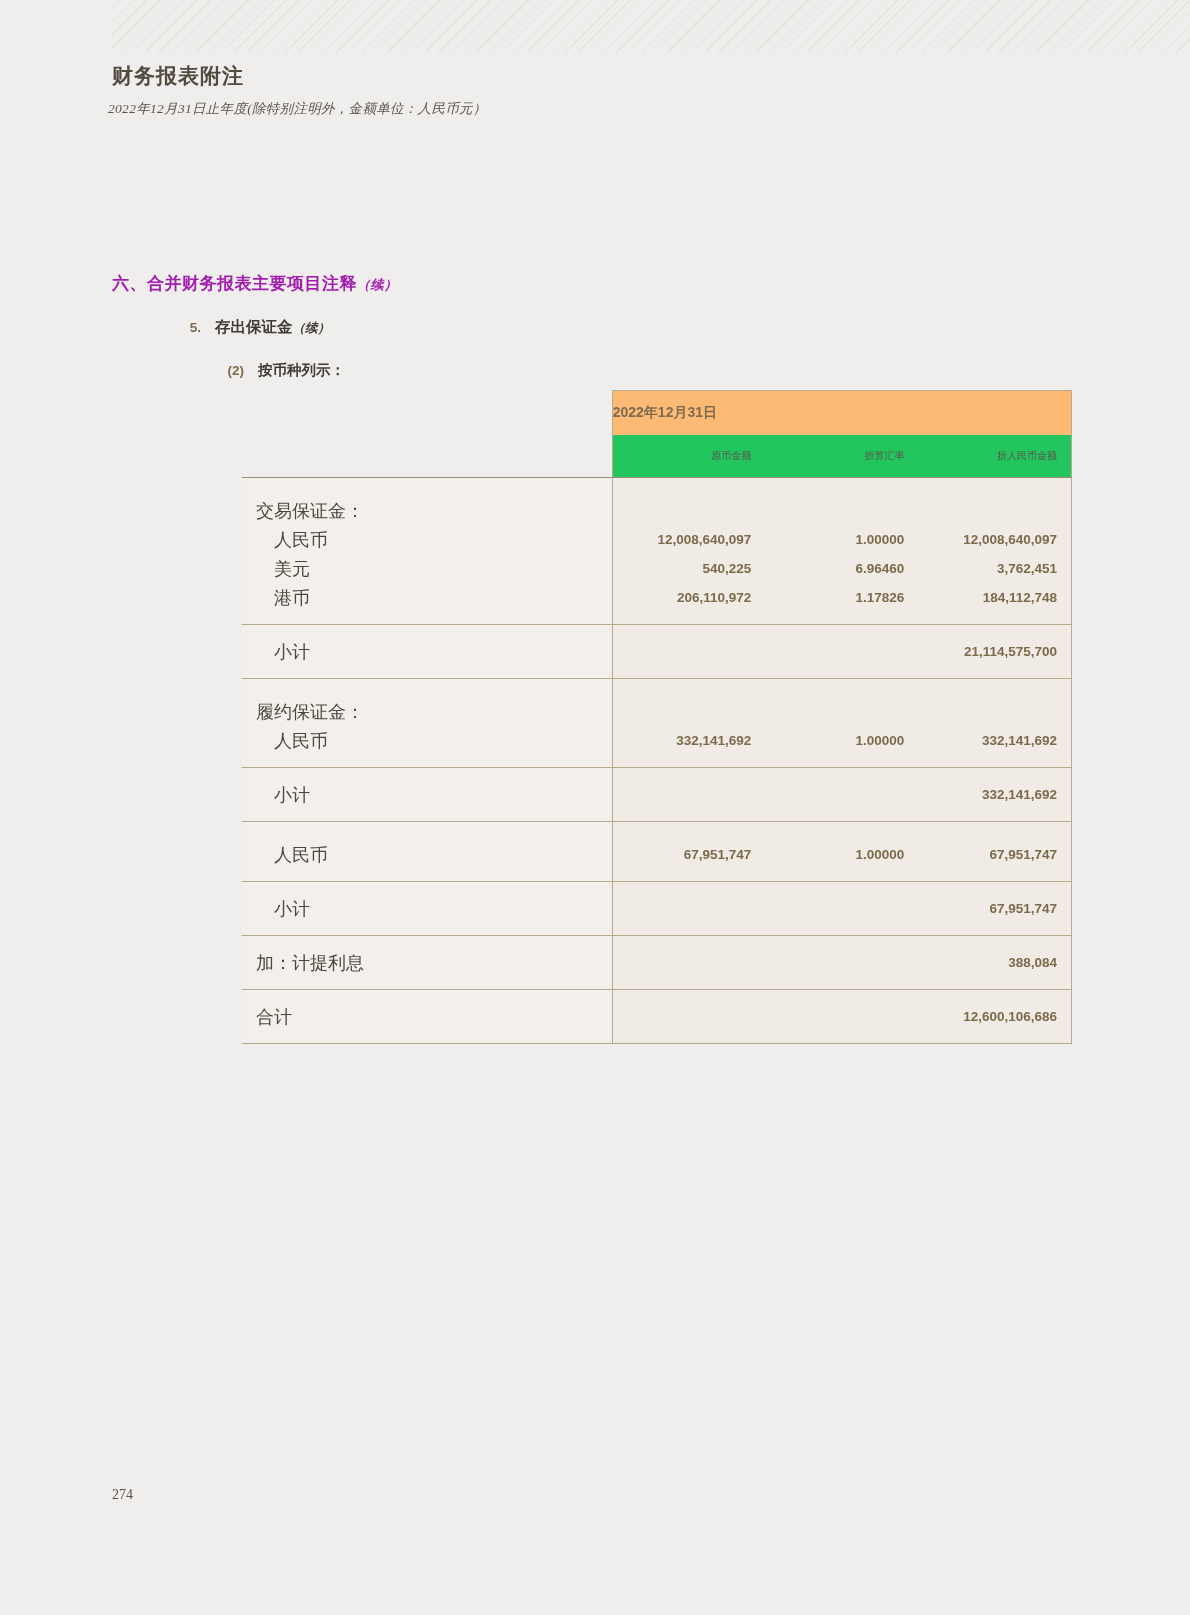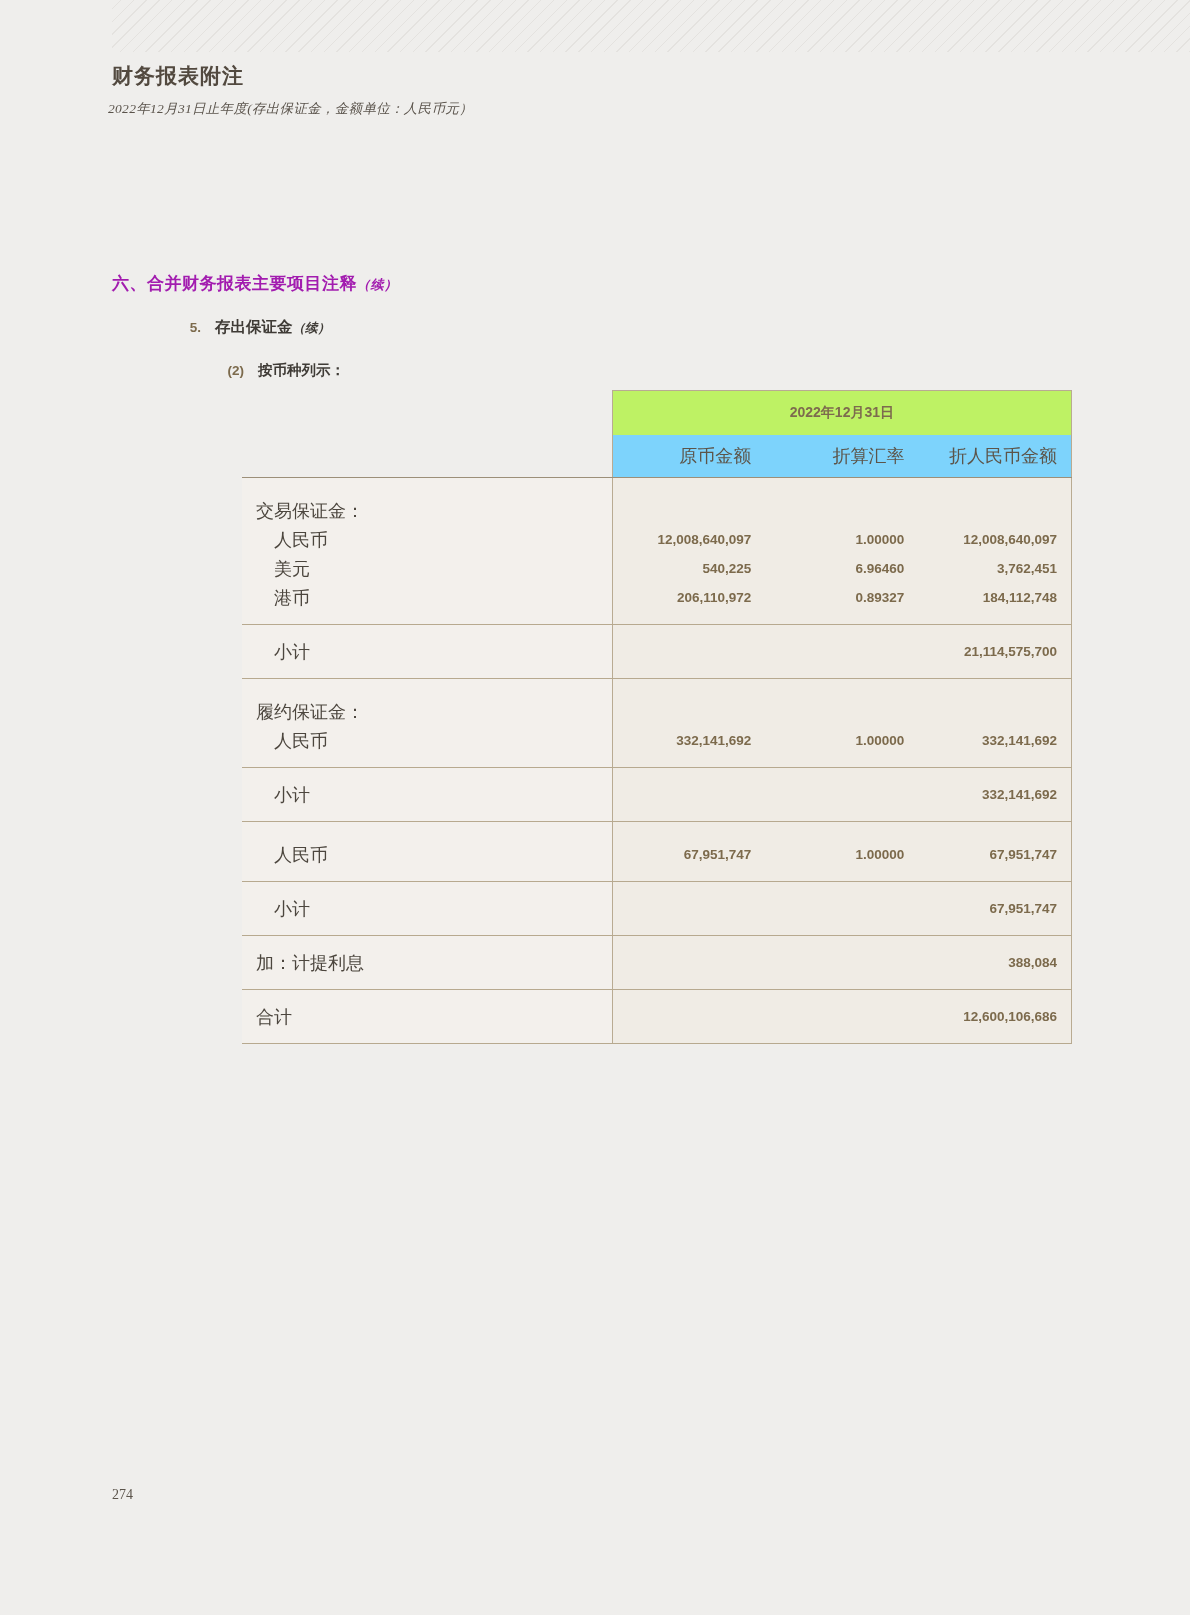--- a/index.html
+++ b/index.html
@@ -113,39 +113,39 @@
     font-size: 13.5px;
   }
   table.fin td, table.fin th {
     padding: 0;
     vertical-align: middle;
   }
   .col-label { width: 370px; }
   .col-num   { width: 153px; }
 
   .hdr-date-cell {
-    background: #bef264;
-    text-align: center;
+    background: #fdba74;
+    text-align: left;
     font-weight: bold;
     color: #7d6b4e;
     font-size: 14px;
     height: 44px;
     border-left: 1px solid #b9ab92;
     border-top: 1px solid #b9ab92;
     border-right: 1px solid #b9ab92;
   }
   .hdr-blank {
     background: transparent;
   }
   .hdr-sub {
-    background: #7dd3fc;
+    background: #22c55e;
     text-align: right;
     font-weight: normal;
     color: #5c5449;
-    font-size: 18px;
+    font-size: 10px;
     height: 42px;
     padding-right: 14px !important;
     border-bottom: 1px solid #b0a punched;
   }
   .hdr-row2 td {
     border-bottom: 1px solid #9c8f79;
   }
   .hdr-row2 .hdr-blank {
     border-bottom: 1px solid #9c8f79;
   }
@@ -193,21 +193,21 @@
     font-family: "Liberation Serif", "DejaVu Serif", serif;
   }
 </style>
 </head>
 <body>
 
 <div class="hatch-band"></div>
 
 <div class="page-head">
   <div class="title">财务报表附注</div>
-  <div class="subtitle">2022年12月31日止年度(存出保证金，金额单位：人民币元）</div>
+  <div class="subtitle">2022年12月31日止年度(除特别注明外，金额单位：人民币元）</div>
 </div>
 
 <div class="section-head">
   <span>六、合并财务报表主要项目注释</span><span class="cont">（续）</span>
 </div>
 
 <div class="item-head">
   <span class="num">5.</span><span>存出保证金</span><span class="cont">（续）</span>
 </div>
 
@@ -255,21 +255,21 @@
       </tr>
       <tr class="band">
         <td class="lbl indent">美元</td>
         <td class="shade borderL num">540,225</td>
         <td class="shade num">6.96460</td>
         <td class="shade borderR num">3,762,451</td>
       </tr>
       <tr class="band">
         <td class="lbl indent">港币</td>
         <td class="shade borderL num">206,110,972</td>
-        <td class="shade num">0.89327</td>
+        <td class="shade num">1.17826</td>
         <td class="shade borderR num">184,112,748</td>
       </tr>
       <tr class="band spacer-row-sm">
         <td></td>
         <td class="shade borderL"></td>
         <td class="shade"></td>
         <td class="shade borderR"></td>
       </tr>
       <tr class="divider">
         <td></td>

